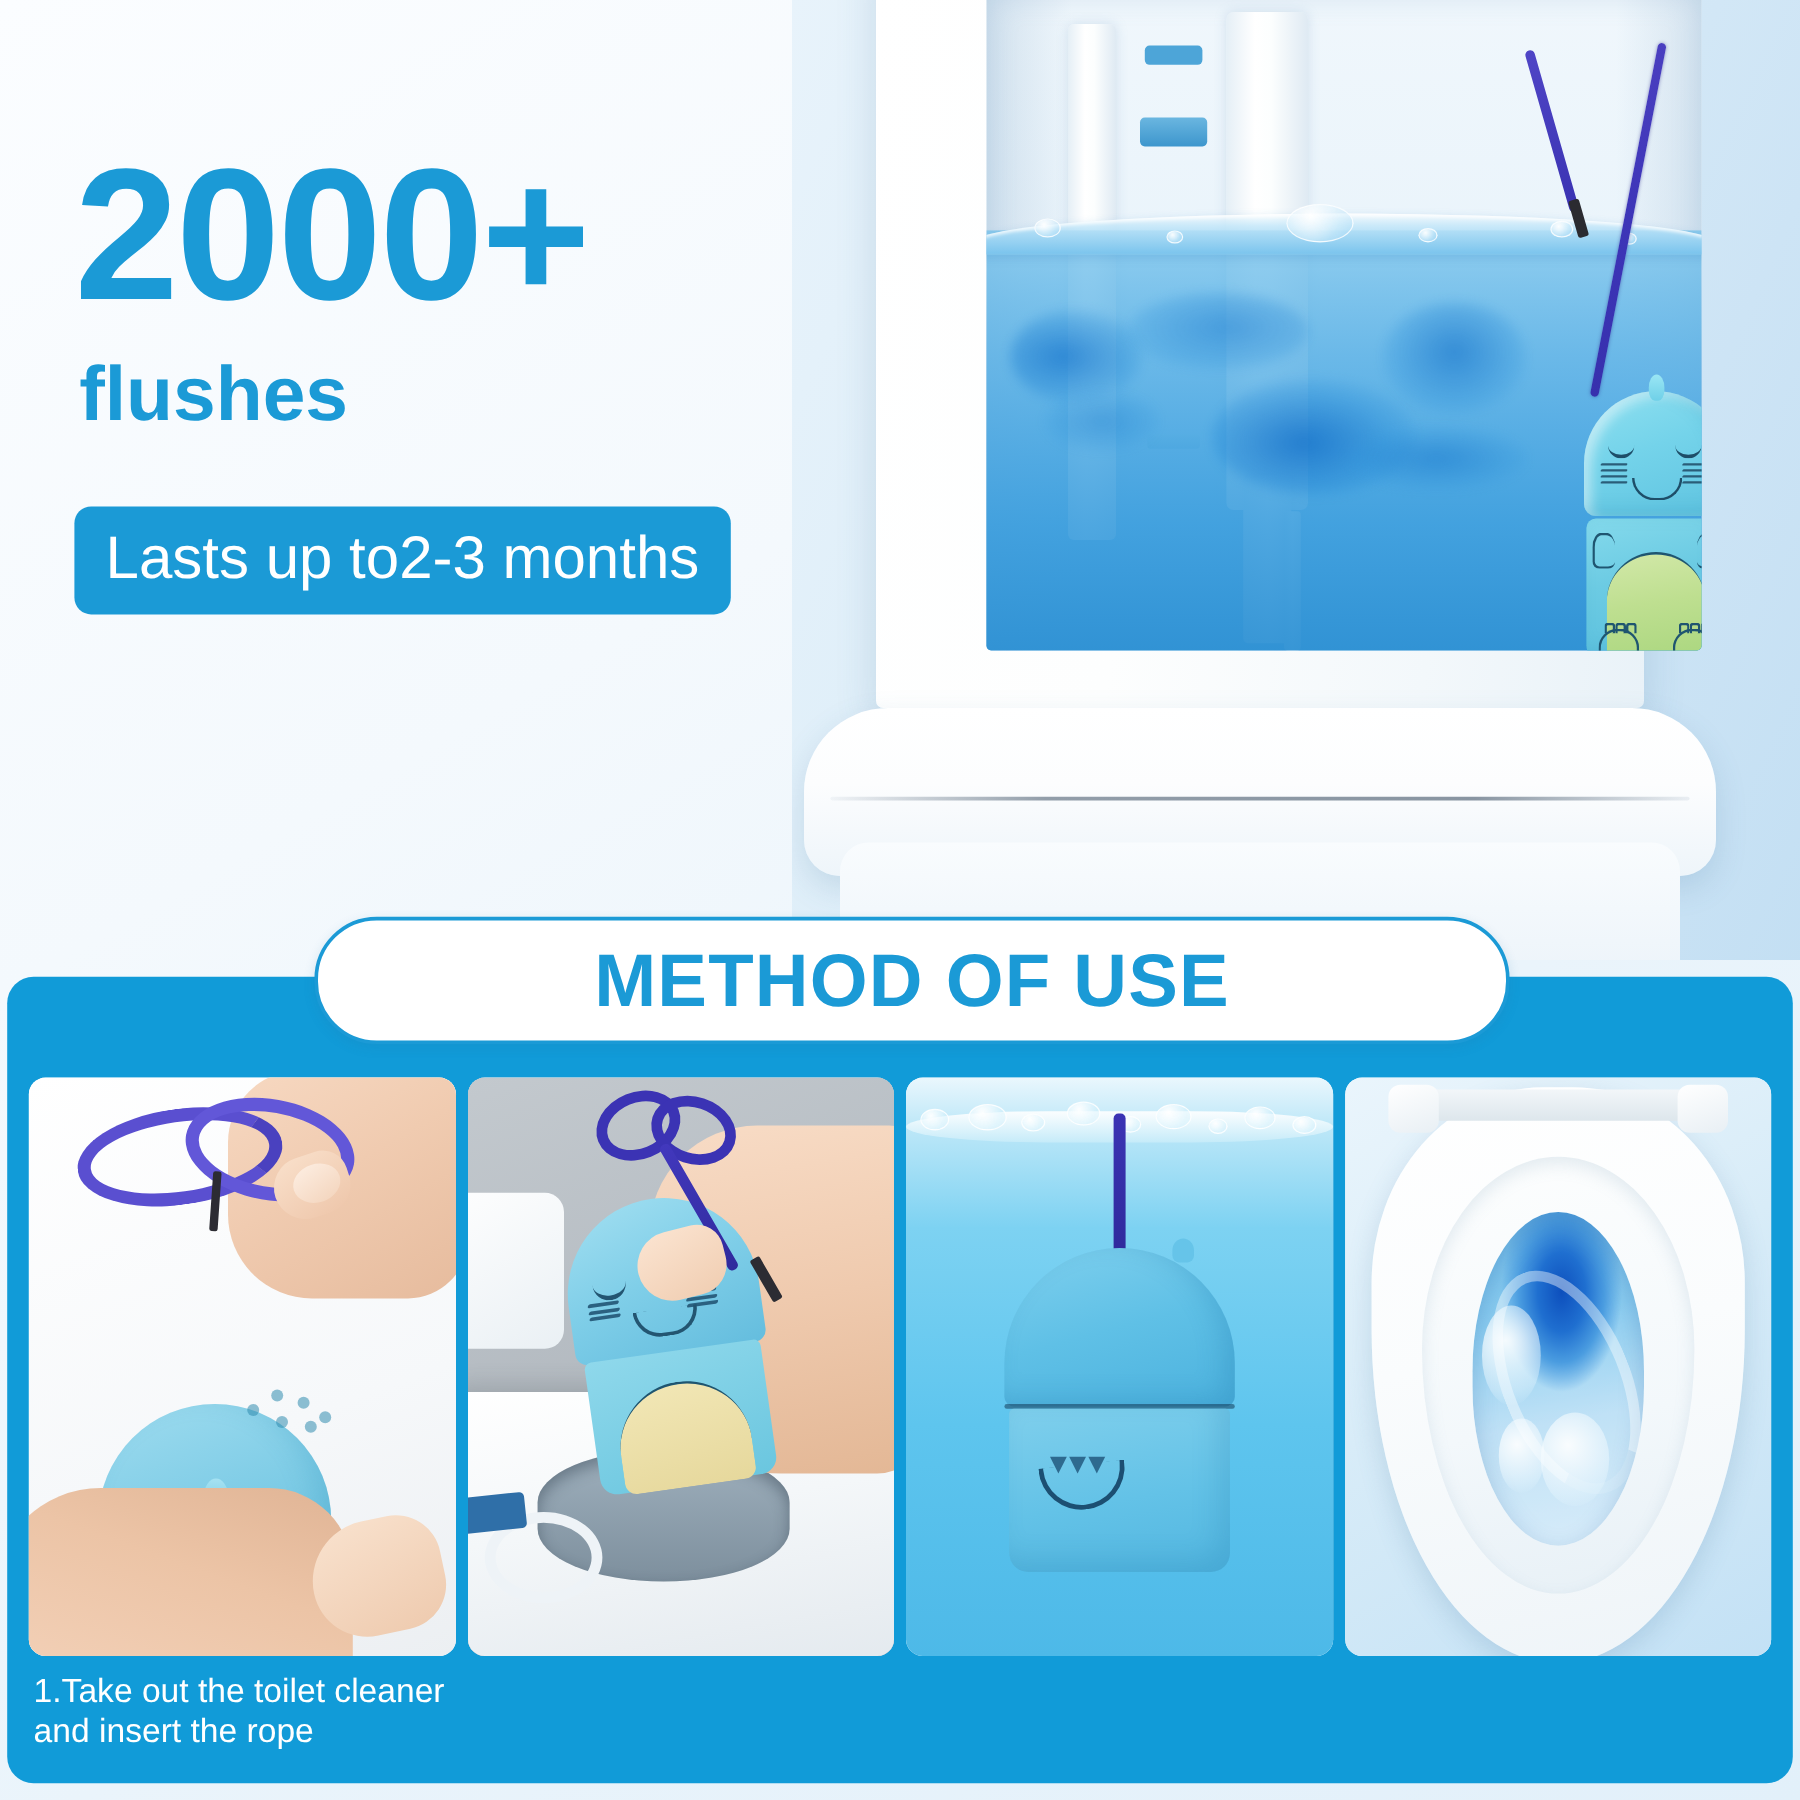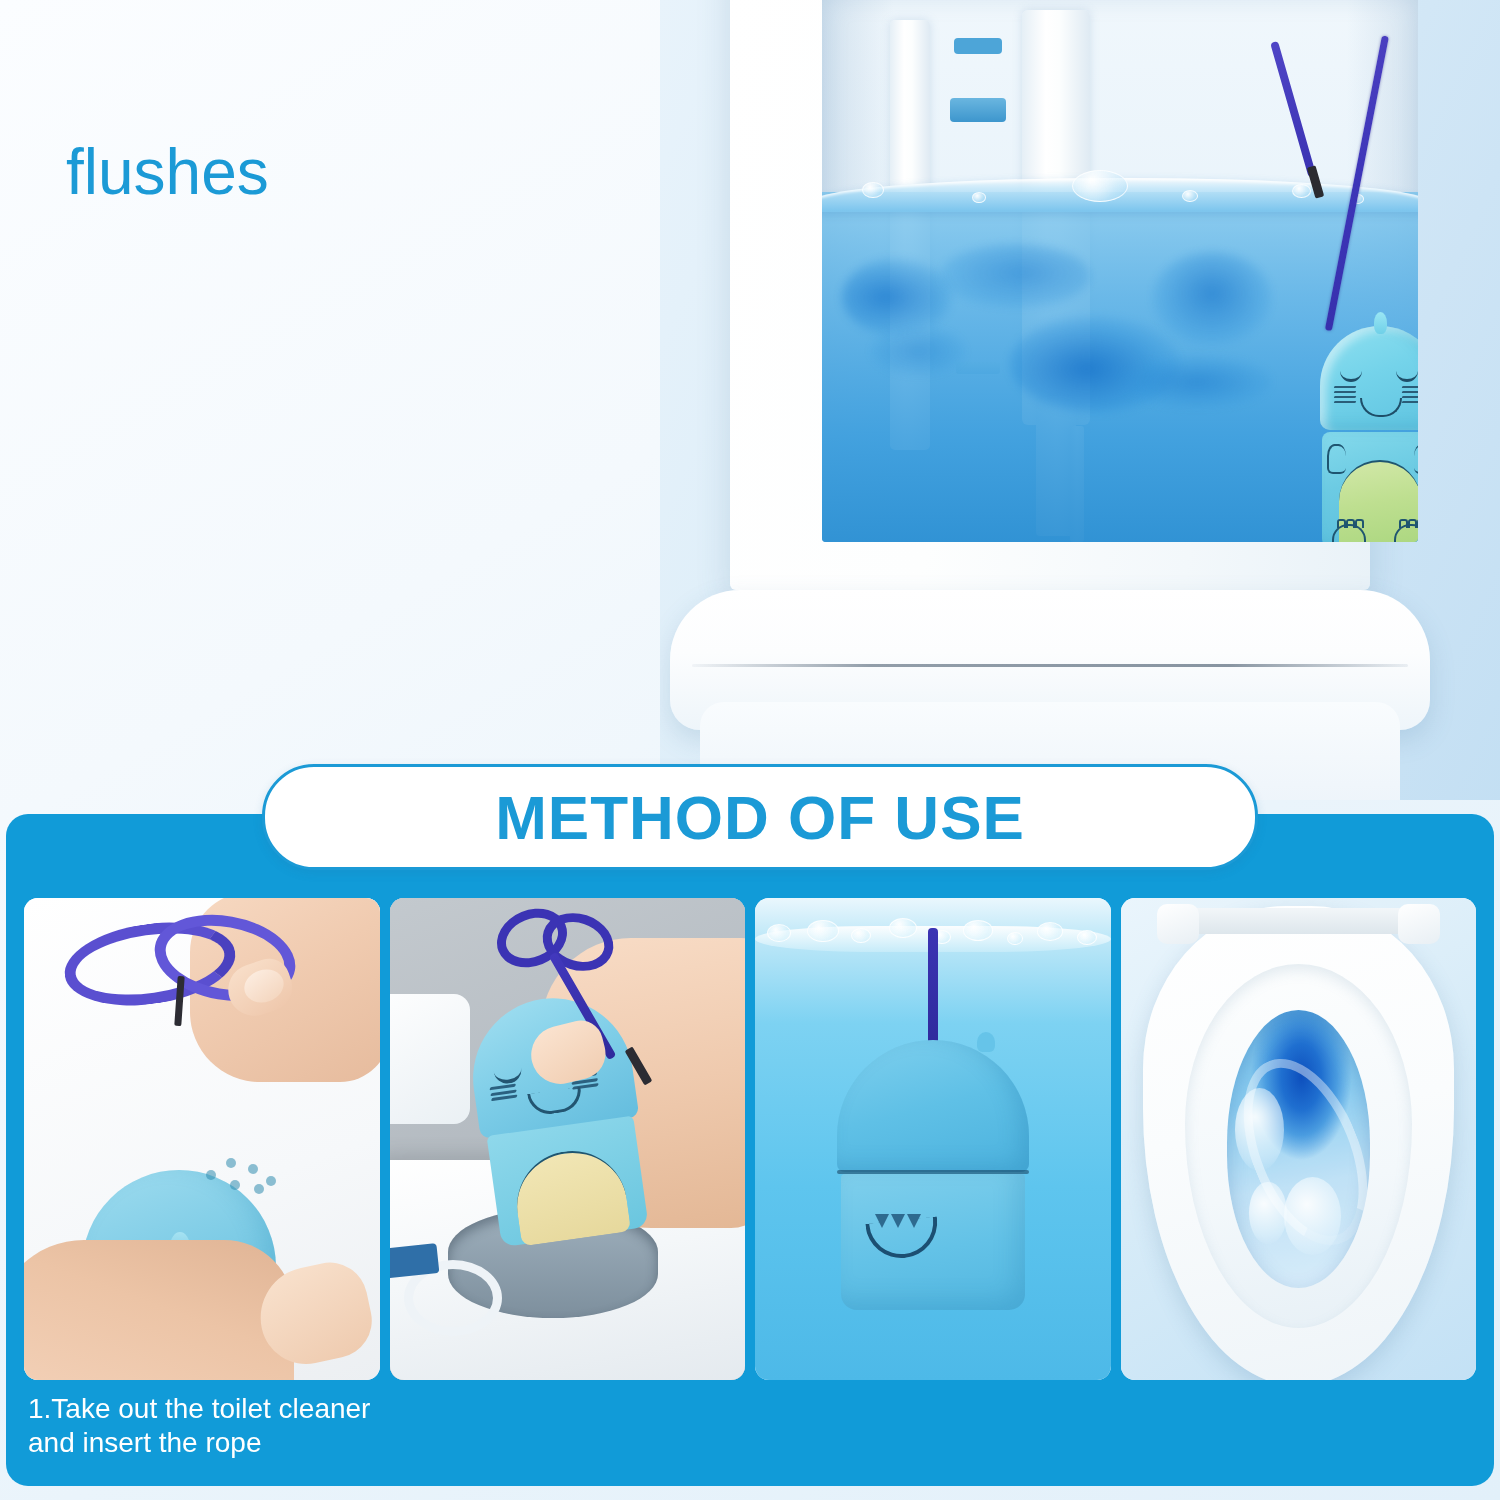--- a/index.html
+++ b/index.html
@@ -308,21 +308,21 @@
   .big-number {
     font-size: 156px;
     font-weight: 700;
     color: #1b9ad6;
     line-height: 1.0;
     letter-spacing: -2px;
     margin: 0;
   }
   .sub-word {
     font-size: 64px;
-    font-weight: 400;
+    font-weight: 700;
     color: #1b9ad6;
     line-height: 1.0;
     margin: 22px 0 0 4px;
   }
   .badge {
     display: inline-block;
     margin-top: 62px;
     background: #1b9ad6;
     color: #ffffff;
     font-size: 50px;
@@ -756,21 +756,23 @@
     <div class="rope-outer"></div>
     <div class="rope-tip"></div>
 
     <div class="bowl">
       <div class="bowl-seam"></div>
     </div>
     <div class="bowl-lower"></div>
   </div>
 
   <div class="headline">
+    <div class="big-number">2000+</div>
     <div class="sub-word">flushes</div>
+    <div class="badge">Lasts up to2-3 months</div>
   </div>
 
   <div class="method-panel"></div>
 
   <div class="method-banner">
     <span class="method-banner-text">METHOD OF USE</span>
   </div>
 
   <div class="cards">
 

